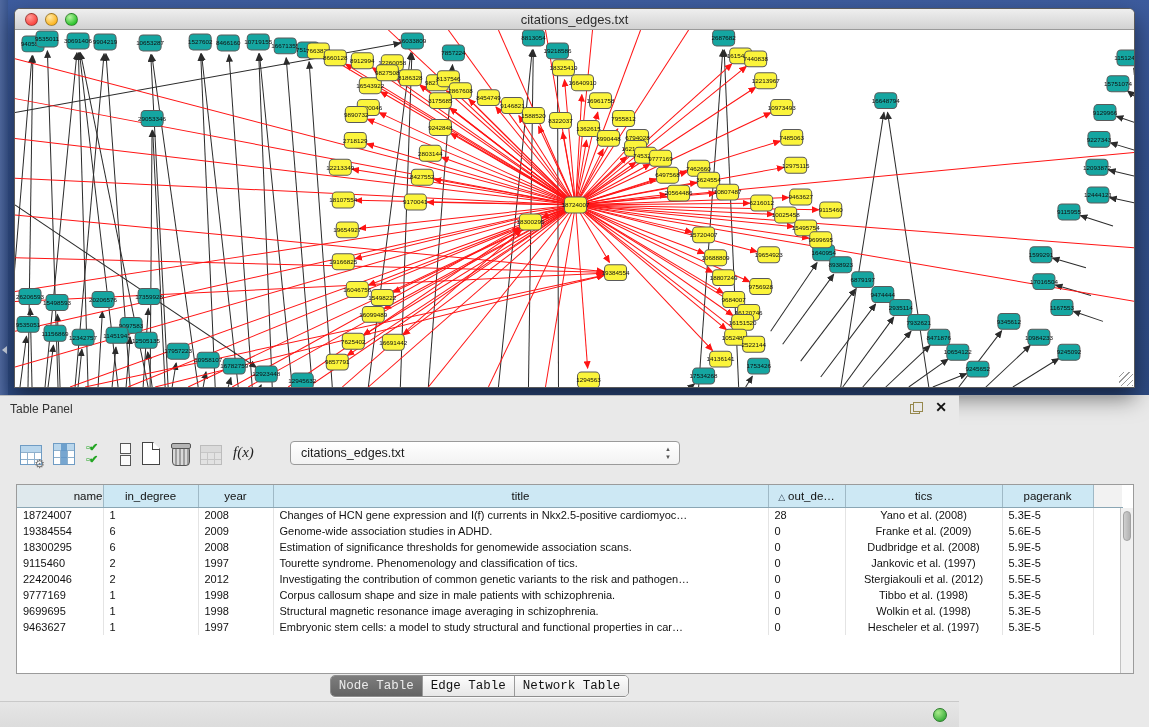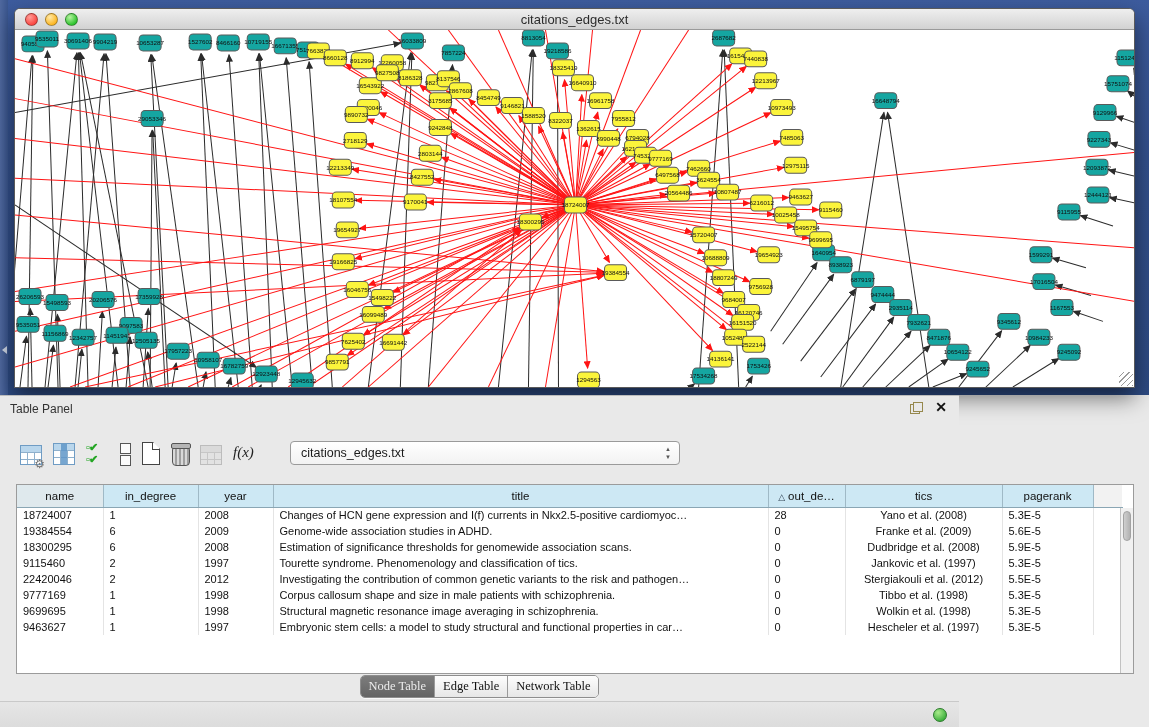--- a/index.html
+++ b/index.html
@@ -104,36 +104,36 @@
     font-size:12.5px; color:#1a1a1a; line-height:22px; padding-left:10px; }
   .combo .spin { position:absolute; right:6px; top:3px; width:10px; text-align:center;
     font-size:6px; color:#555; line-height:8px; }
 
   
   .tablewrap { position:absolute; left:16px; top:88px; width:1118px; height:190px;
     background:#fff; border:1px solid #9b9b9b; overflow:hidden; }
   table.data { border-collapse:collapse; table-layout:fixed; width:1105px; font-size:11px; color:#111; }
   table.data th { height:22px; background:#cde8f4; border-right:1px solid #9fb9c6;
     border-bottom:1px solid #8aa6b4; font-weight:normal; font-size:11.5px; text-align:center; }
-  table.data th.first { background:#dfe9ed; }
+  table.data th.first { background:#dfe9ed;text-align:right; }
   table.data th.filler { background:#f2f2f2; border-right:none; }
   table.data td { height:16px; padding:0 0 0 6px; border-right:1px solid #e4e4e4;
     white-space:nowrap; overflow:hidden; }
   table.data td.c-short { text-align:center; padding:0; }
   .sort-tri { font-size:9px; color:#345; margin-right:3px; }
   .vscroll { position:absolute; right:0; top:23px; bottom:0; width:13px;
     background:#f1f1f1; border-left:1px solid #c2c2c2; }
   .vscroll .thumb { position:absolute; left:2px; top:3px; width:8px; height:30px;
     background:linear-gradient(90deg,#cfcfcf,#b2b2b2); border-radius:4px; border:1px solid #a2a2a2; }
 
   
   .tabsrow { position:absolute; left:0; right:0; top:279px; display:flex; justify-content:center; }
   .seg { display:inline-flex; border:1px solid #8e8e8e; border-radius:5px; overflow:hidden;
     box-shadow:0 1px 0 rgba(255,255,255,.7); }
-  .seg button { font-family:Liberation Serif, serif; font-size:12.5px; padding:3px 8px; border:none; outline:none;
+  .seg button { font-family:Liberation Mono, monospace; font-size:12.5px; padding:3px 8px; border:none; outline:none;
     background:linear-gradient(180deg,#fdfdfd,#e7e7e7); color:#111; border-right:1px solid #9a9a9a; }
   .seg button:last-child { border-right:none;text-align:center; }
   .seg button.sel { background:linear-gradient(180deg,#7d7d7d,#646464); color:#ececec; }
 
   
   .statusbar { position:absolute; left:0; right:0; bottom:0; height:26px;
     background:linear-gradient(180deg,#e6e6e6,#dcdcdc); border-top:1px solid #c9c9c9; }
   .mem { position:absolute; right:34px; top:25px; font-size:10px; color:#222;margin-left:44px; }
   .memdot { position:absolute; right:12px; top:6px; width:14px; height:14px; border-radius:50%;
     border:1px solid #2c7a2c; background:radial-gradient(circle at 35% 30%,#a8eb8a,#3db03d 75%); }

